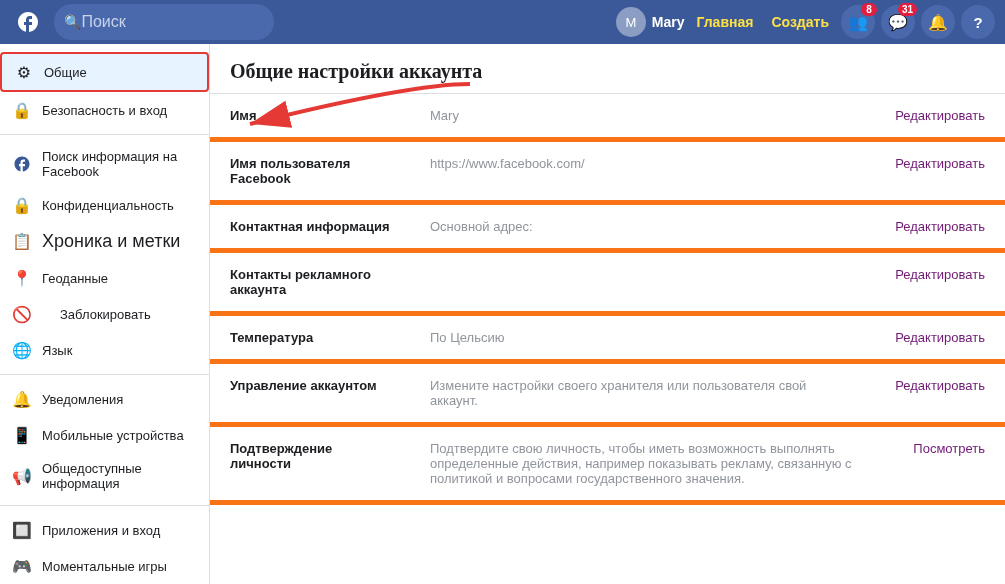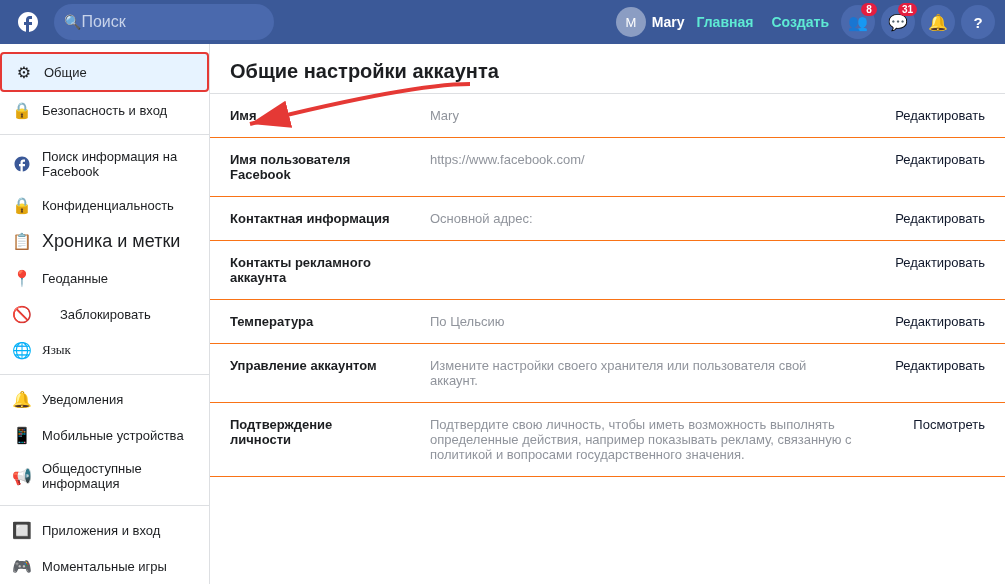--- a/index.html
+++ b/index.html
@@ -39,21 +39,21 @@
     .topnav-search-icon { color: #c8d3ea; font-size: 14px; }
     .topnav-spacer { flex: 1; }
     .topnav-right { display: flex; align-items: center; gap: 6px; }
     .topnav-user { display: flex; align-items: center; gap: 6px; color: white; cursor: pointer; }
     .topnav-avatar {
       width: 30px; height: 30px; border-radius: 50%;
       background: #8b9dc3; display: flex; align-items: center; justify-content: center;
       color: white; font-size: 13px;
     }
     .topnav-username { color: white; font-weight: 600; font-size: 14px; }
-    .topnav-link { color: #5eead4; font-size: 14px; font-weight: 600; cursor: pointer; padding: 0 6px; }
+    .topnav-link { color: #fde047; font-size: 14px; font-weight: 600; cursor: pointer; padding: 0 6px; }
     .topnav-icon-btn {
       width: 34px; height: 34px; border-radius: 50%;
       background: #4a69ad;
       display: flex; align-items: center; justify-content: center;
       color: white; font-size: 16px; cursor: pointer; position: relative;
     }
     .topnav-badge {
       position: absolute; top: -2px; right: -2px;
       background: #e41e3f; color: white; font-size: 10px; font-weight: bold;
       border-radius: 10px; padding: 1px 4px; min-width: 16px; text-align: center;
@@ -99,30 +99,31 @@
     
     .main-content {
       flex: 1;
       background: white;
       padding: 0;
       overflow-y: auto;
     }
     .content-header {
       padding: 16px 20px 10px 20px;
       border-bottom: 1px solid #dddfe2;
+      font-family: Liberation Serif, serif;
     }
     .content-title { font-size: 20px; font-weight: bold; color: #1c1e21; }
 
     
     .settings-table { width: 100%; border-collapse: collapse; }
-    .settings-row { border-bottom: 1px solid #f97316; }
+    .settings-row { border-bottom: 5px solid #f97316; }
     .settings-row td { padding: 14px 20px; vertical-align: top; }
     .settings-label { font-weight: 600; color: #1c1e21; font-size: 13px; width: 200px; min-width: 160px; }
     .settings-value { color: #90949c; font-size: 13px; flex: 1; }
-    .settings-edit { color: #0f172a; font-size: 13px; cursor: pointer; white-space: nowrap; text-align: right; }
+    .settings-edit { color: #701a75; font-size: 13px; cursor: pointer; white-space: nowrap; text-align: right; }
   </style>
 </head>
 <body>
 
 <div class="topnav">
   <div class="topnav-logo">
     <svg width="24" height="24" viewBox="0 0 24 24" fill="white">
         <path d="M22 12c0-5.52-4.48-10-10-10S2 6.48 2 12c0 4.84 3.44 8.87 8 9.8V15H8v-3h2V9.5C10 7.57 11.57 6 13.5 6H16v3h-2c-.55 0-1 .45-1 1v2h3v3h-3v6.95c5.05-.5 9-4.76 9-9.95z"></path>
       </svg>
   </div>
@@ -186,21 +187,21 @@
         <div class="sidebar-item">
           <span class="sidebar-item-icon">📍</span>
           <span style="font-size: 13px;">Геоданные</span>
         </div>
         <div class="sidebar-item">
           <span class="sidebar-item-icon">🚫</span>
           <span style="font-size: 13px; margin-left: 18px;">Заблокировать</span>
         </div>
         <div class="sidebar-item">
           <span class="sidebar-item-icon">🌐</span>
-          <span style="font-size: 13px; font-family: Liberation Serif, serif;">Язык</span>
+          <span style="font-size: 13px;">Язык</span>
         </div>
         <div class="sidebar-divider"></div>
         <div class="sidebar-item">
           <span class="sidebar-item-icon">🔔</span>
           <span style="font-size: 13px;">Уведомления</span>
         </div>
         <div class="sidebar-item">
           <span class="sidebar-item-icon">📱</span>
           <span style="font-size: 13px;">Мобильные устройства</span>
         </div>

